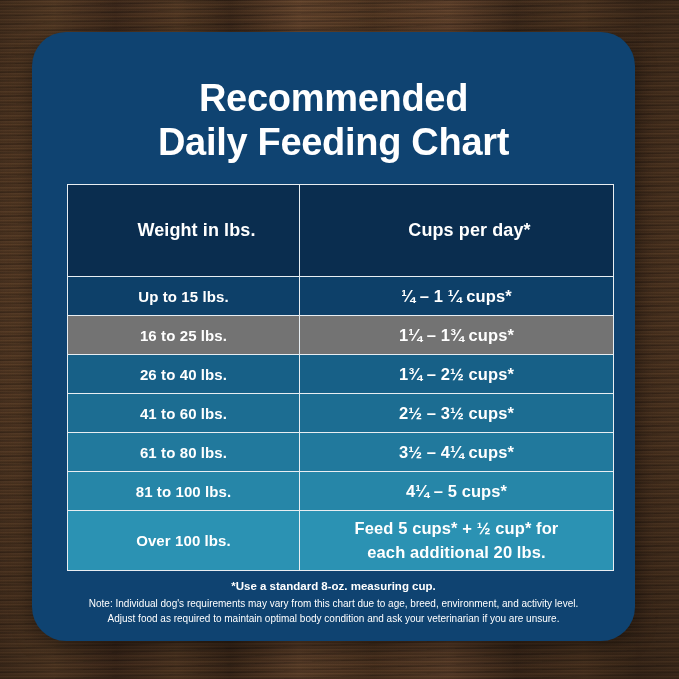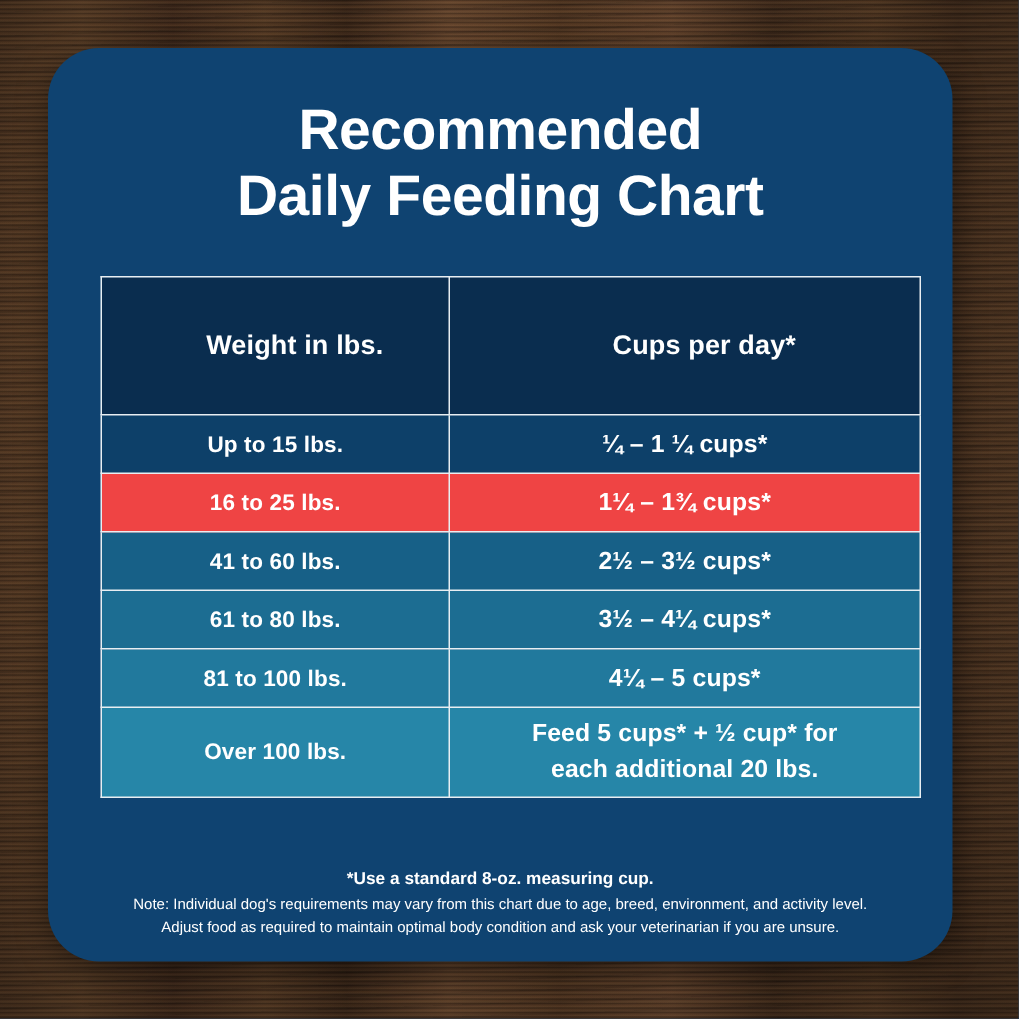--- a/index.html
+++ b/index.html
@@ -72,21 +72,21 @@
     height: 609px;
     background: #0f4371;
     border-radius: 34px;
     box-shadow: 0 6px 22px rgba(0,0,0,0.45);
     overflow: hidden;
   }
 
   
   #title-block {
     text-align: center;
-    padding-top: 33px;
+    padding-top: 44px;
   }
   .title-line {
     color: #ffffff;
     font-size: 38px;
     font-weight: 700;
     line-height: 1.16;
     letter-spacing: -0.3px;
   }
 
   
@@ -121,21 +121,21 @@
     font-size: 15px;
     font-weight: 700;
     letter-spacing: 0.1px;
   }
   tbody tr.tall-row td { height: 60px; line-height: 1.42; }
 
   tbody td.cups-cell { font-size: 16.5px; }
 
   
   tbody tr:nth-child(1) td { background: #0d4069; }
-  tbody tr:nth-child(2) td { background: #ef4444; }
+  tbody tr:nth-child(2) td { background: #737373; }
   tbody tr:nth-child(3) td { background: #176087; }
   tbody tr:nth-child(4) td { background: #1c6d92; }
   tbody tr:nth-child(5) td { background: #21799d; }
   tbody tr:nth-child(6) td { background: #2686a8; }
   tbody tr:nth-child(7) td { background: #2b92b3; }
 
   
   #footnotes {
     position: absolute;
     left: 0;
@@ -184,20 +184,24 @@
     <tbody>
       <tr>
         <td>Up to 15 lbs.</td>
         <td class="cups-cell">¼ – 1 ¼ cups*</td>
       </tr>
       <tr>
         <td>16 to 25 lbs.</td>
         <td class="cups-cell">1¼ – 1¾  cups*</td>
       </tr>
       <tr>
+        <td>26 to 40 lbs.</td>
+        <td class="cups-cell">1¾ – 2½ cups*</td>
+      </tr>
+      <tr>
         <td>41 to 60 lbs.</td>
         <td class="cups-cell">2½ – 3½ cups*</td>
       </tr>
       <tr>
         <td>61 to 80 lbs.</td>
         <td class="cups-cell">3½ – 4¼ cups*</td>
       </tr>
       <tr>
         <td>81 to 100 lbs.</td>
         <td class="cups-cell">4¼ – 5 cups*</td>

